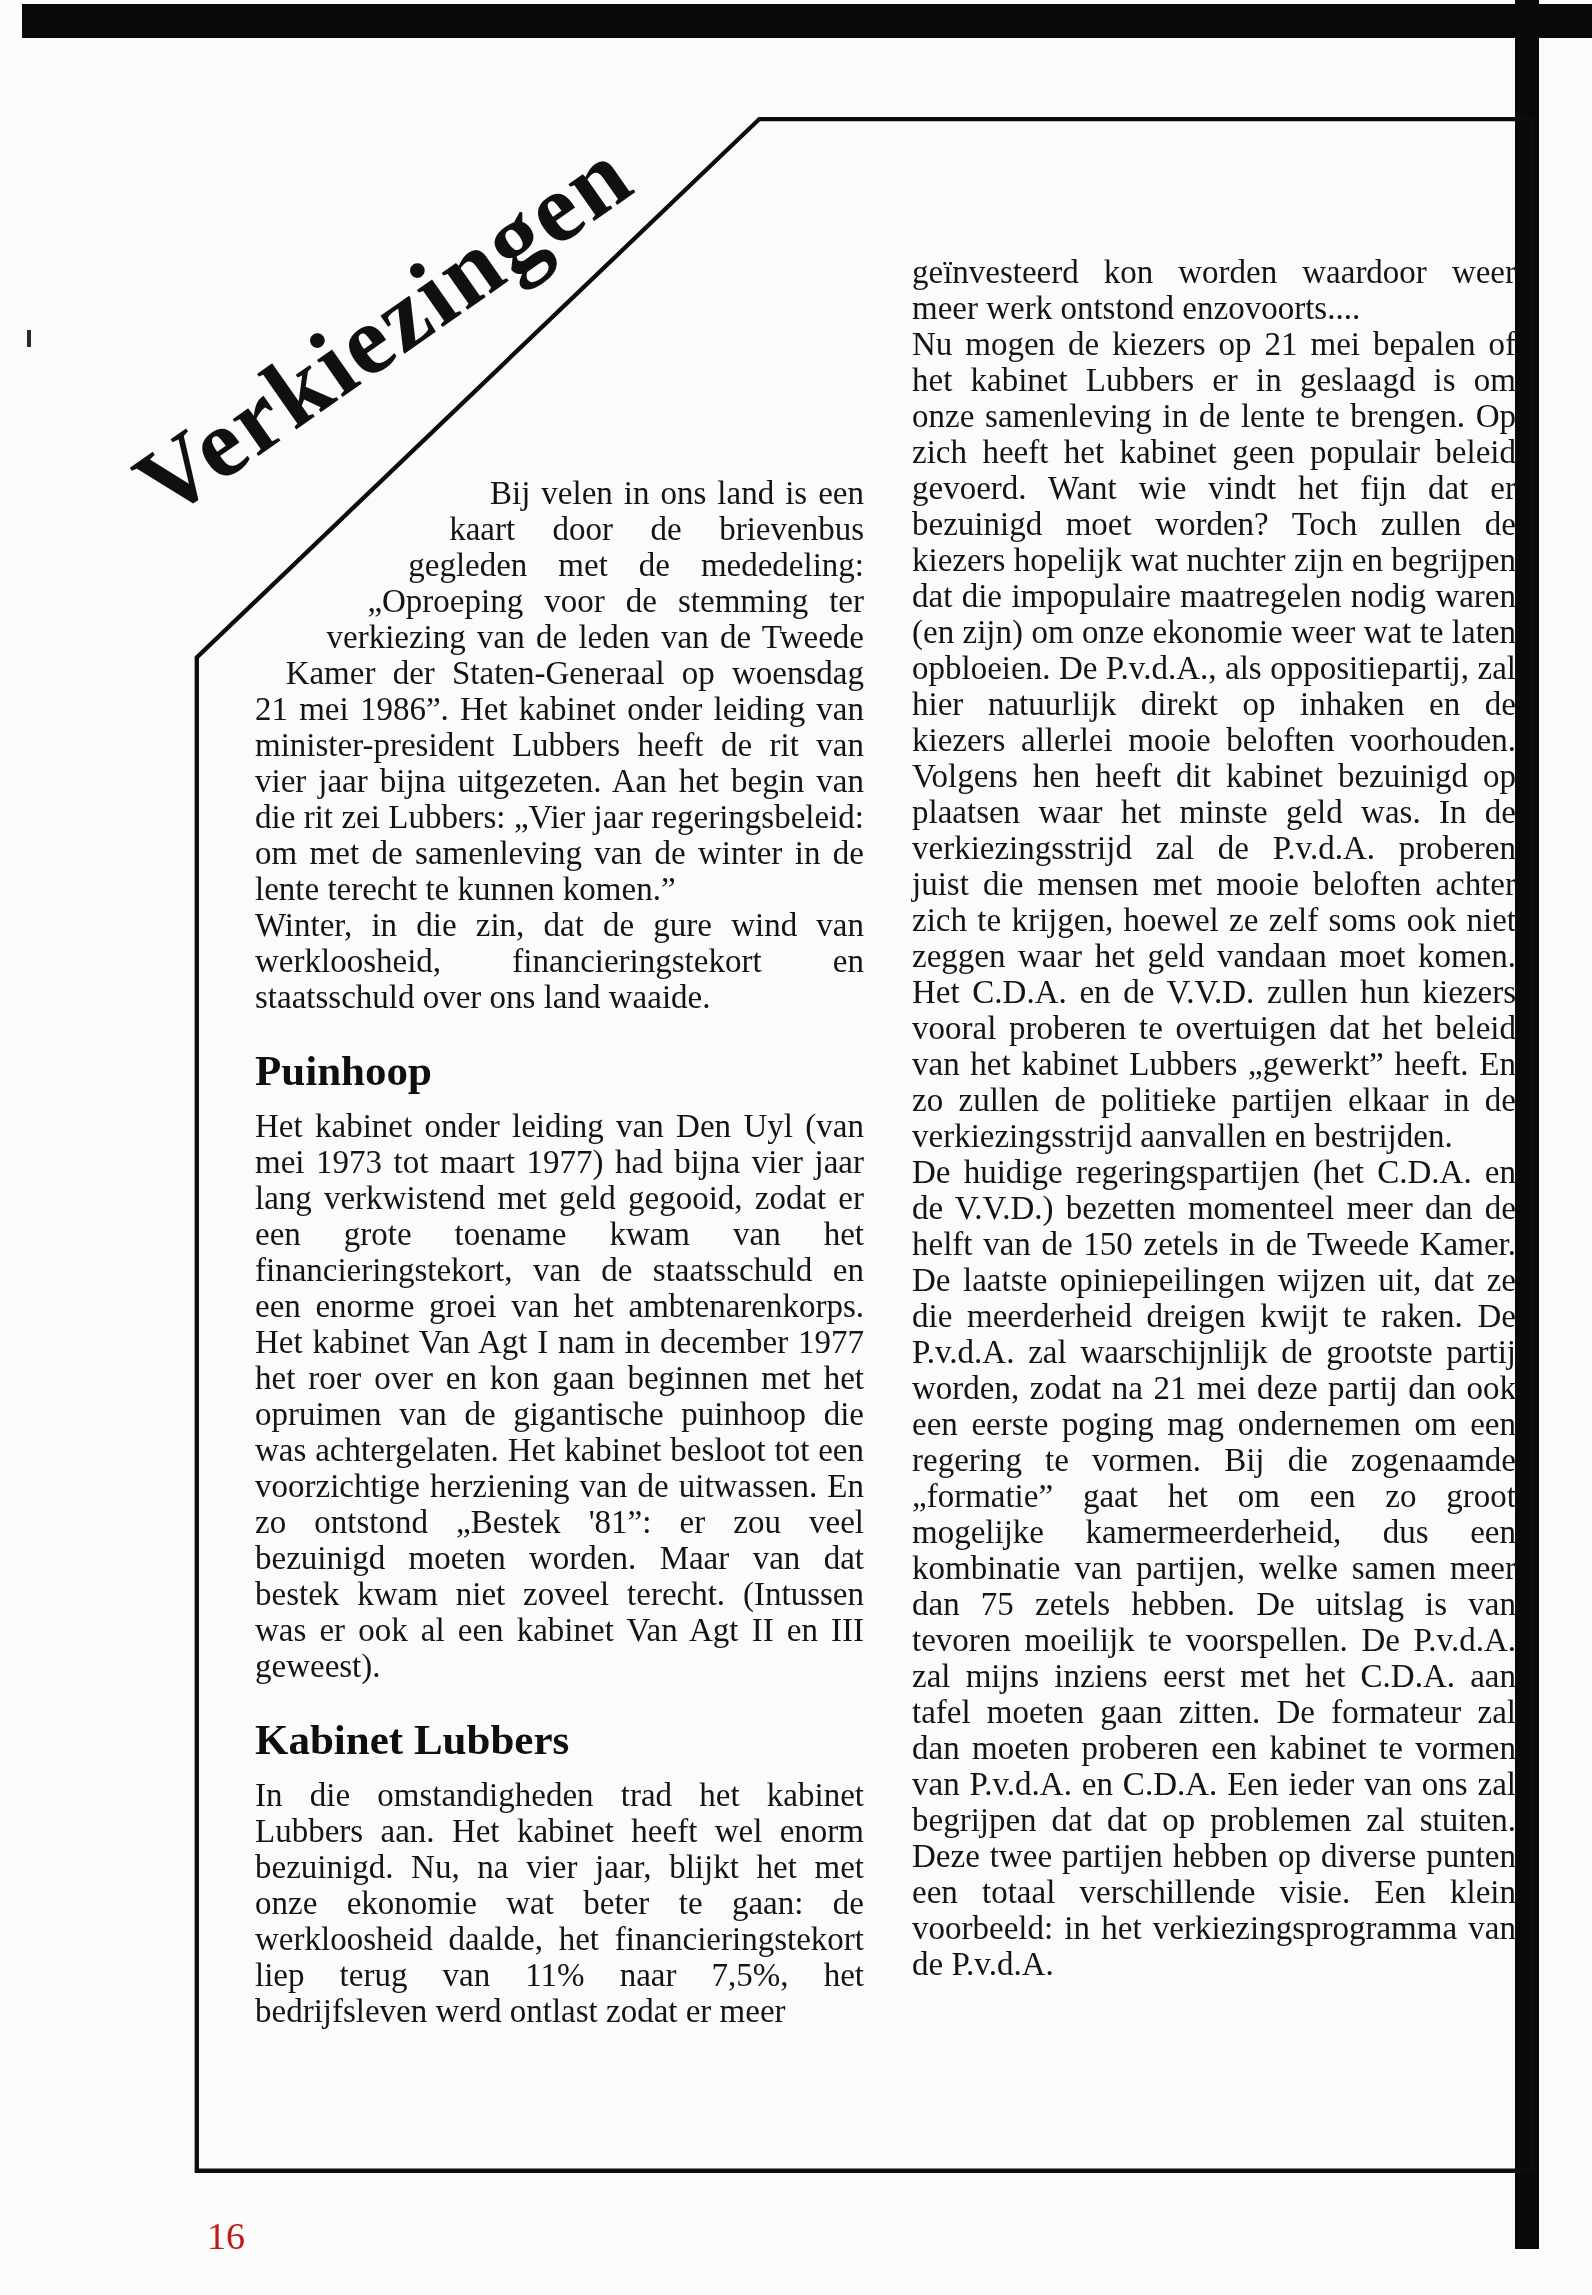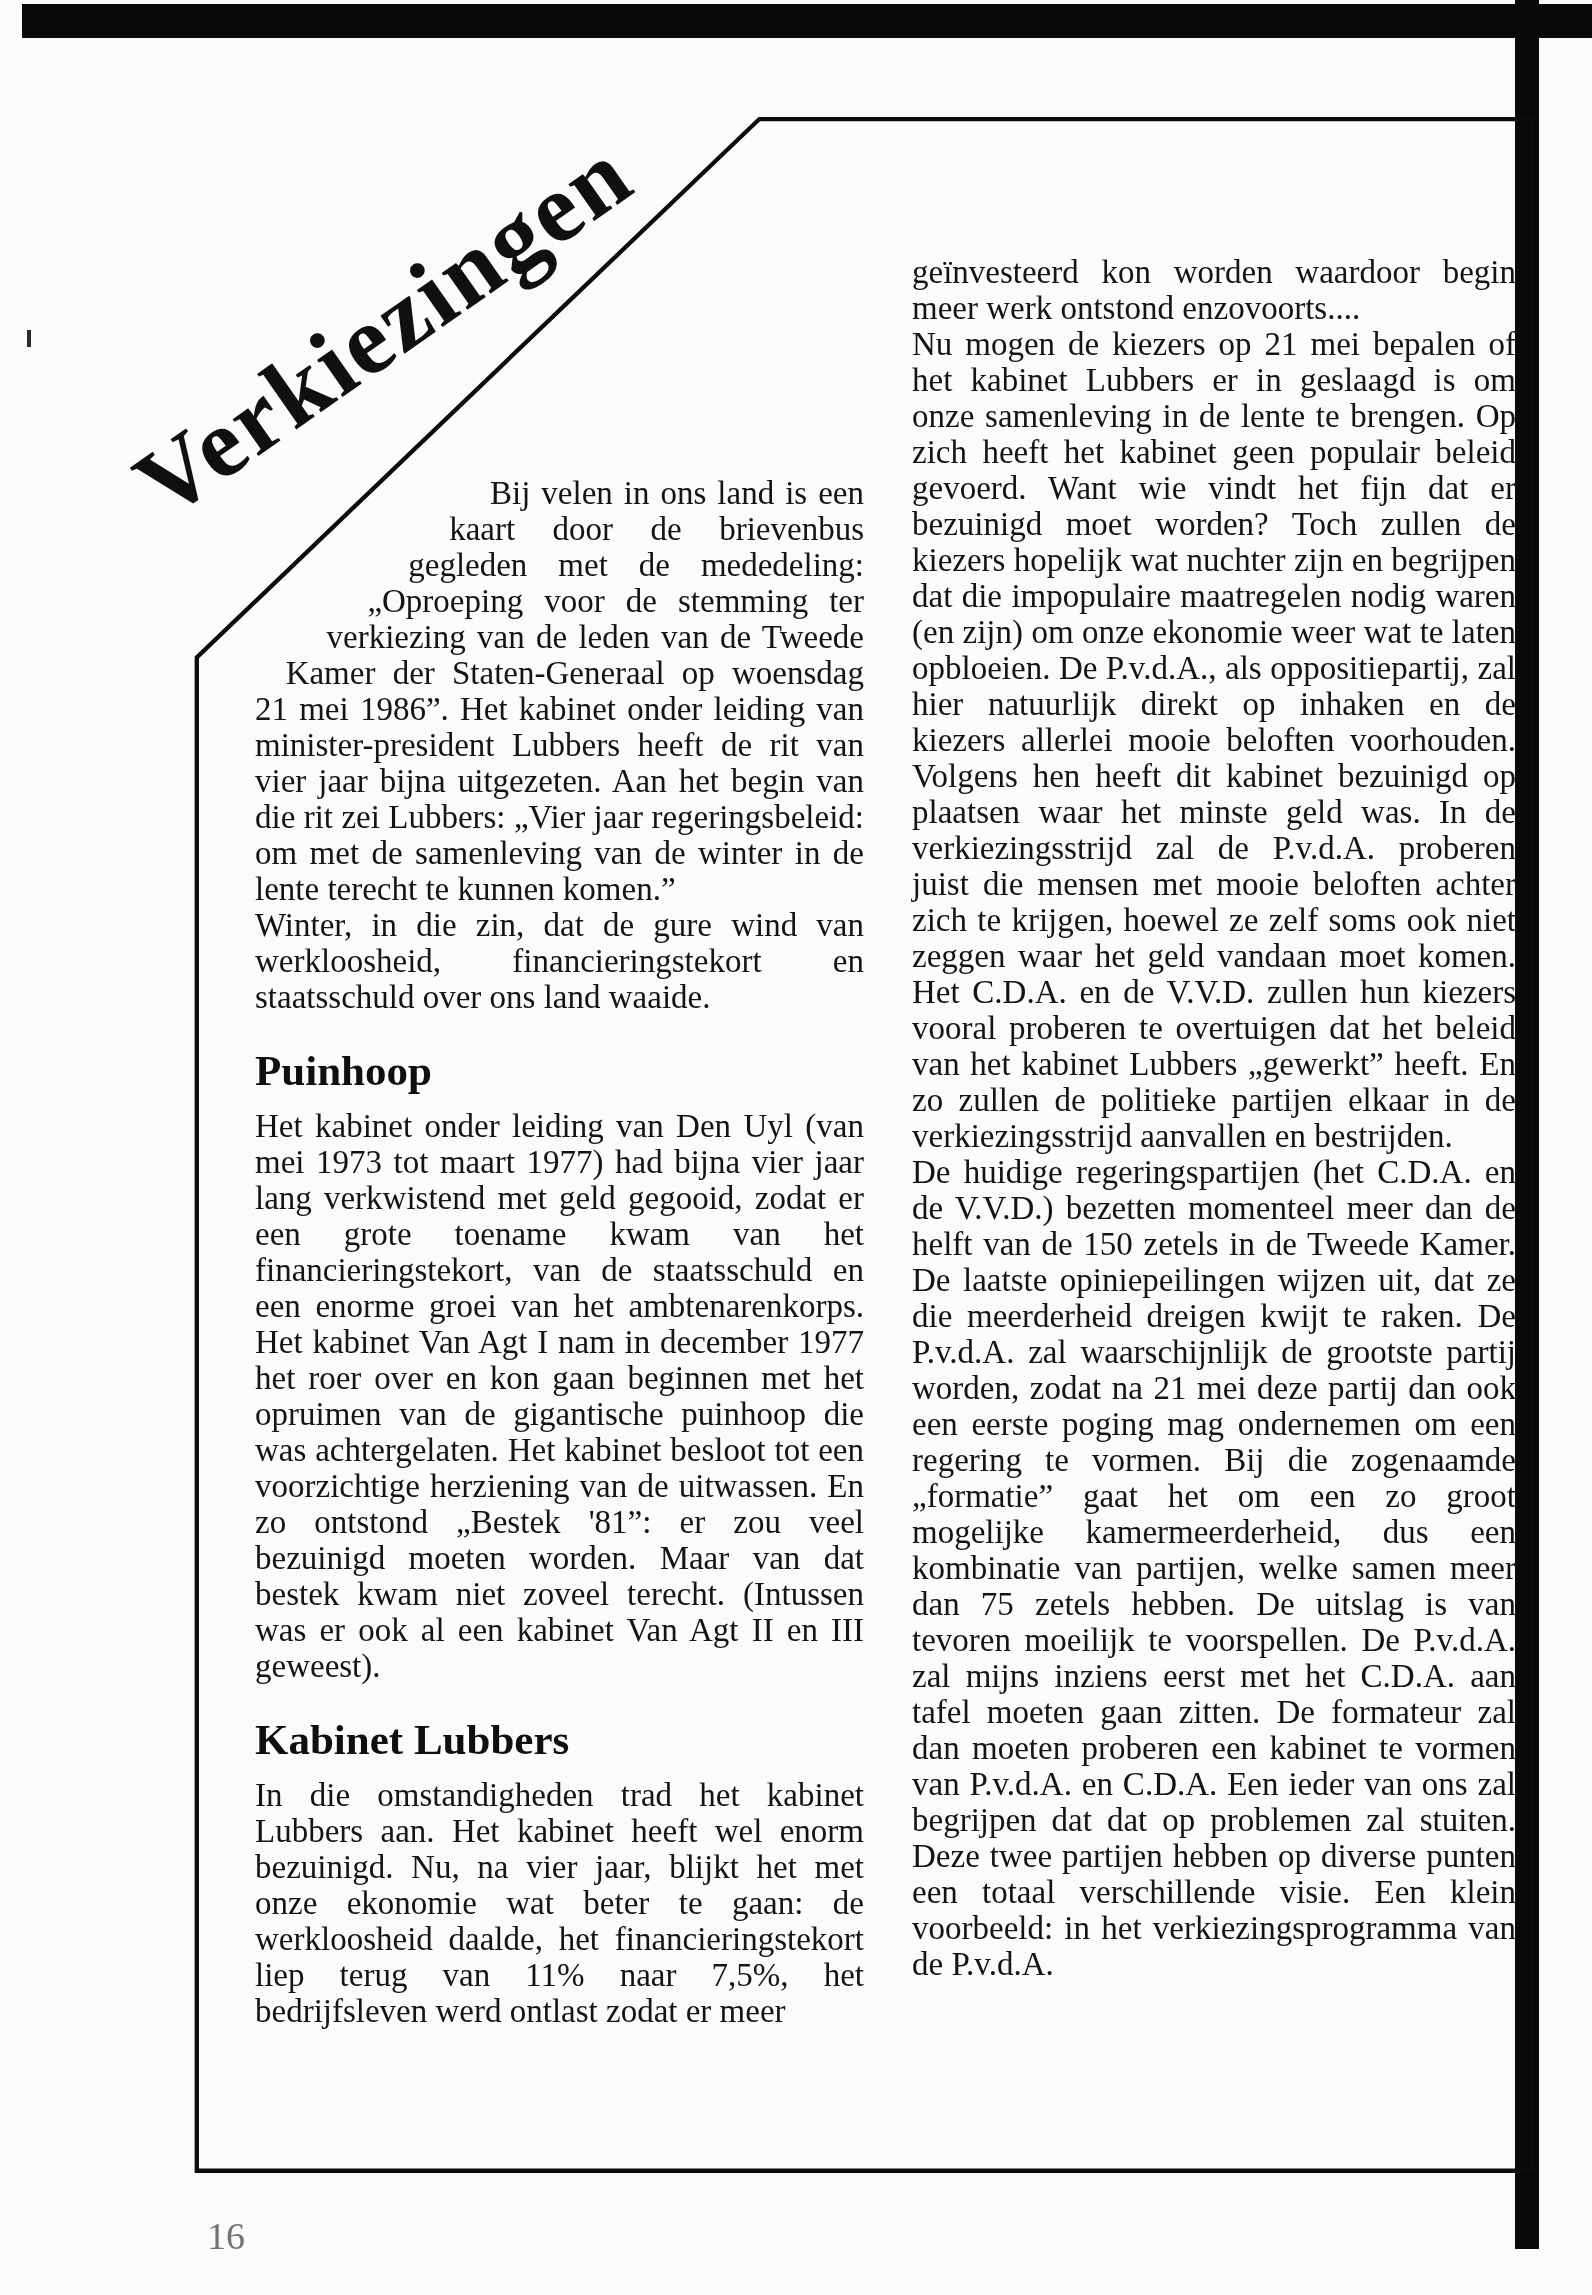--- a/index.html
+++ b/index.html
@@ -60,21 +60,21 @@
   .indent-shape {
     float: left;
     width: 235px;
     height: 207px;
     shape-outside: polygon(0 0, 100% 0, 0 100%);
   }
   .page-number {
     position: absolute;
     left: 207px; top: 2214px;
     font-size: 38px;
-    color: #737373;
+    color: #b91c1c;
   }
   .speck {
     position: absolute;
     left: 27px; top: 330px;
     width: 4.3px; height: 17.3px;
     background: #2a2a2a;
   }
 </style>
 </head>
 <body>
@@ -94,21 +94,21 @@
   <div class="col col-left">
     <p class="first"><span class="indent-shape"></span><span>Bij velen in ons land is een kaart door de brievenbus gegleden met de mededeling: „Oproeping voor de stemming ter verkiezing van de leden van de Tweede Kamer der Staten-Generaal op woensdag 21 mei 1986”. Het kabinet onder leiding van minister-president Lubbers heeft de rit van vier jaar bijna uitgezeten. Aan het begin van die rit zei Lubbers: „Vier jaar regeringsbeleid: om met de samenleving van de winter in de lente terecht te kunnen komen.”</span></p>
     <p>Winter, in die zin, dat de gure wind van werkloosheid, financieringstekort en staatsschuld over ons land waaide.</p>
     <h2>Puinhoop</h2>
     <p>Het kabinet onder leiding van Den Uyl (van mei 1973 tot maart 1977) had bijna vier jaar lang verkwistend met geld gegooid, zodat er een grote toename kwam van het financieringstekort, van de staatsschuld en een enorme groei van het ambtenarenkorps. Het kabinet Van Agt I nam in december 1977 het roer over en kon gaan beginnen met het opruimen van de gigantische puinhoop die was achtergelaten. Het kabinet besloot tot een voorzichtige herziening van de uitwassen. En zo ontstond „Bestek '81”: er zou veel bezuinigd moeten worden. Maar van dat bestek kwam niet zoveel terecht. (Intussen was er ook al een kabinet Van Agt II en III geweest).</p>
     <h2>Kabinet Lubbers</h2>
     <p>In die omstandigheden trad het kabinet Lubbers aan. Het kabinet heeft wel enorm bezuinigd. Nu, na vier jaar, blijkt het met onze ekonomie wat beter te gaan: de werkloosheid daalde, het financieringstekort liep terug van 11% naar 7,5%, het bedrijfsleven werd ontlast zodat er meer</p>
   </div>
 
   <div class="col col-right">
-    <p>geïnvesteerd kon worden waardoor begin meer werk ontstond enzovoorts....</p>
+    <p>geïnvesteerd kon worden waardoor weer meer werk ontstond enzovoorts....</p>
     <p>Nu mogen de kiezers op 21 mei bepalen of het kabinet Lubbers er in geslaagd is om onze samenleving in de lente te brengen. Op zich heeft het kabinet geen populair beleid gevoerd. Want wie vindt het fijn dat er bezuinigd moet worden? Toch zullen de kiezers hopelijk wat nuchter zijn en begrijpen dat die impopulaire maatregelen nodig waren (en zijn) om onze ekonomie weer wat te laten opbloeien. De P.v.d.A., als oppositiepartij, zal hier natuurlijk direkt op inhaken en de kiezers allerlei mooie beloften voorhouden. Volgens hen heeft dit kabinet bezuinigd op plaatsen waar het minste geld was. In de verkiezingsstrijd zal de P.v.d.A. proberen juist die mensen met mooie beloften achter zich te krijgen, hoewel ze zelf soms ook niet zeggen waar het geld vandaan moet komen. Het C.D.A. en de V.V.D. zullen hun kiezers vooral proberen te overtuigen dat het beleid van het kabinet Lubbers „gewerkt” heeft. En zo zullen de politieke partijen elkaar in de verkiezingsstrijd aanvallen en bestrijden.</p>
     <p>De huidige regeringspartijen (het C.D.A. en de V.V.D.) bezetten momenteel meer dan de helft van de 150 zetels in de Tweede Kamer. De laatste opiniepeilingen wijzen uit, dat ze die meerderheid dreigen kwijt te raken. De P.v.d.A. zal waarschijnlijk de grootste partij worden, zodat na 21 mei deze partij dan ook een eerste poging mag ondernemen om een regering te vormen. Bij die zogenaamde „formatie” gaat het om een zo groot mogelijke kamermeerderheid, dus een kombinatie van partijen, welke samen meer dan 75 zetels hebben. De uitslag is van tevoren moeilijk te voorspellen. De P.v.d.A. zal mijns inziens eerst met het C.D.A. aan tafel moeten gaan zitten. De formateur zal dan moeten proberen een kabinet te vormen van P.v.d.A. en C.D.A. Een ieder van ons zal begrijpen dat dat op problemen zal stuiten. Deze twee partijen hebben op diverse punten een totaal verschillende visie. Een klein voorbeeld: in het verkiezingsprogramma van de P.v.d.A.</p>
   </div>
 
   <div class="page-number">16</div>
 
 </div>
 
 
 </body></html>

